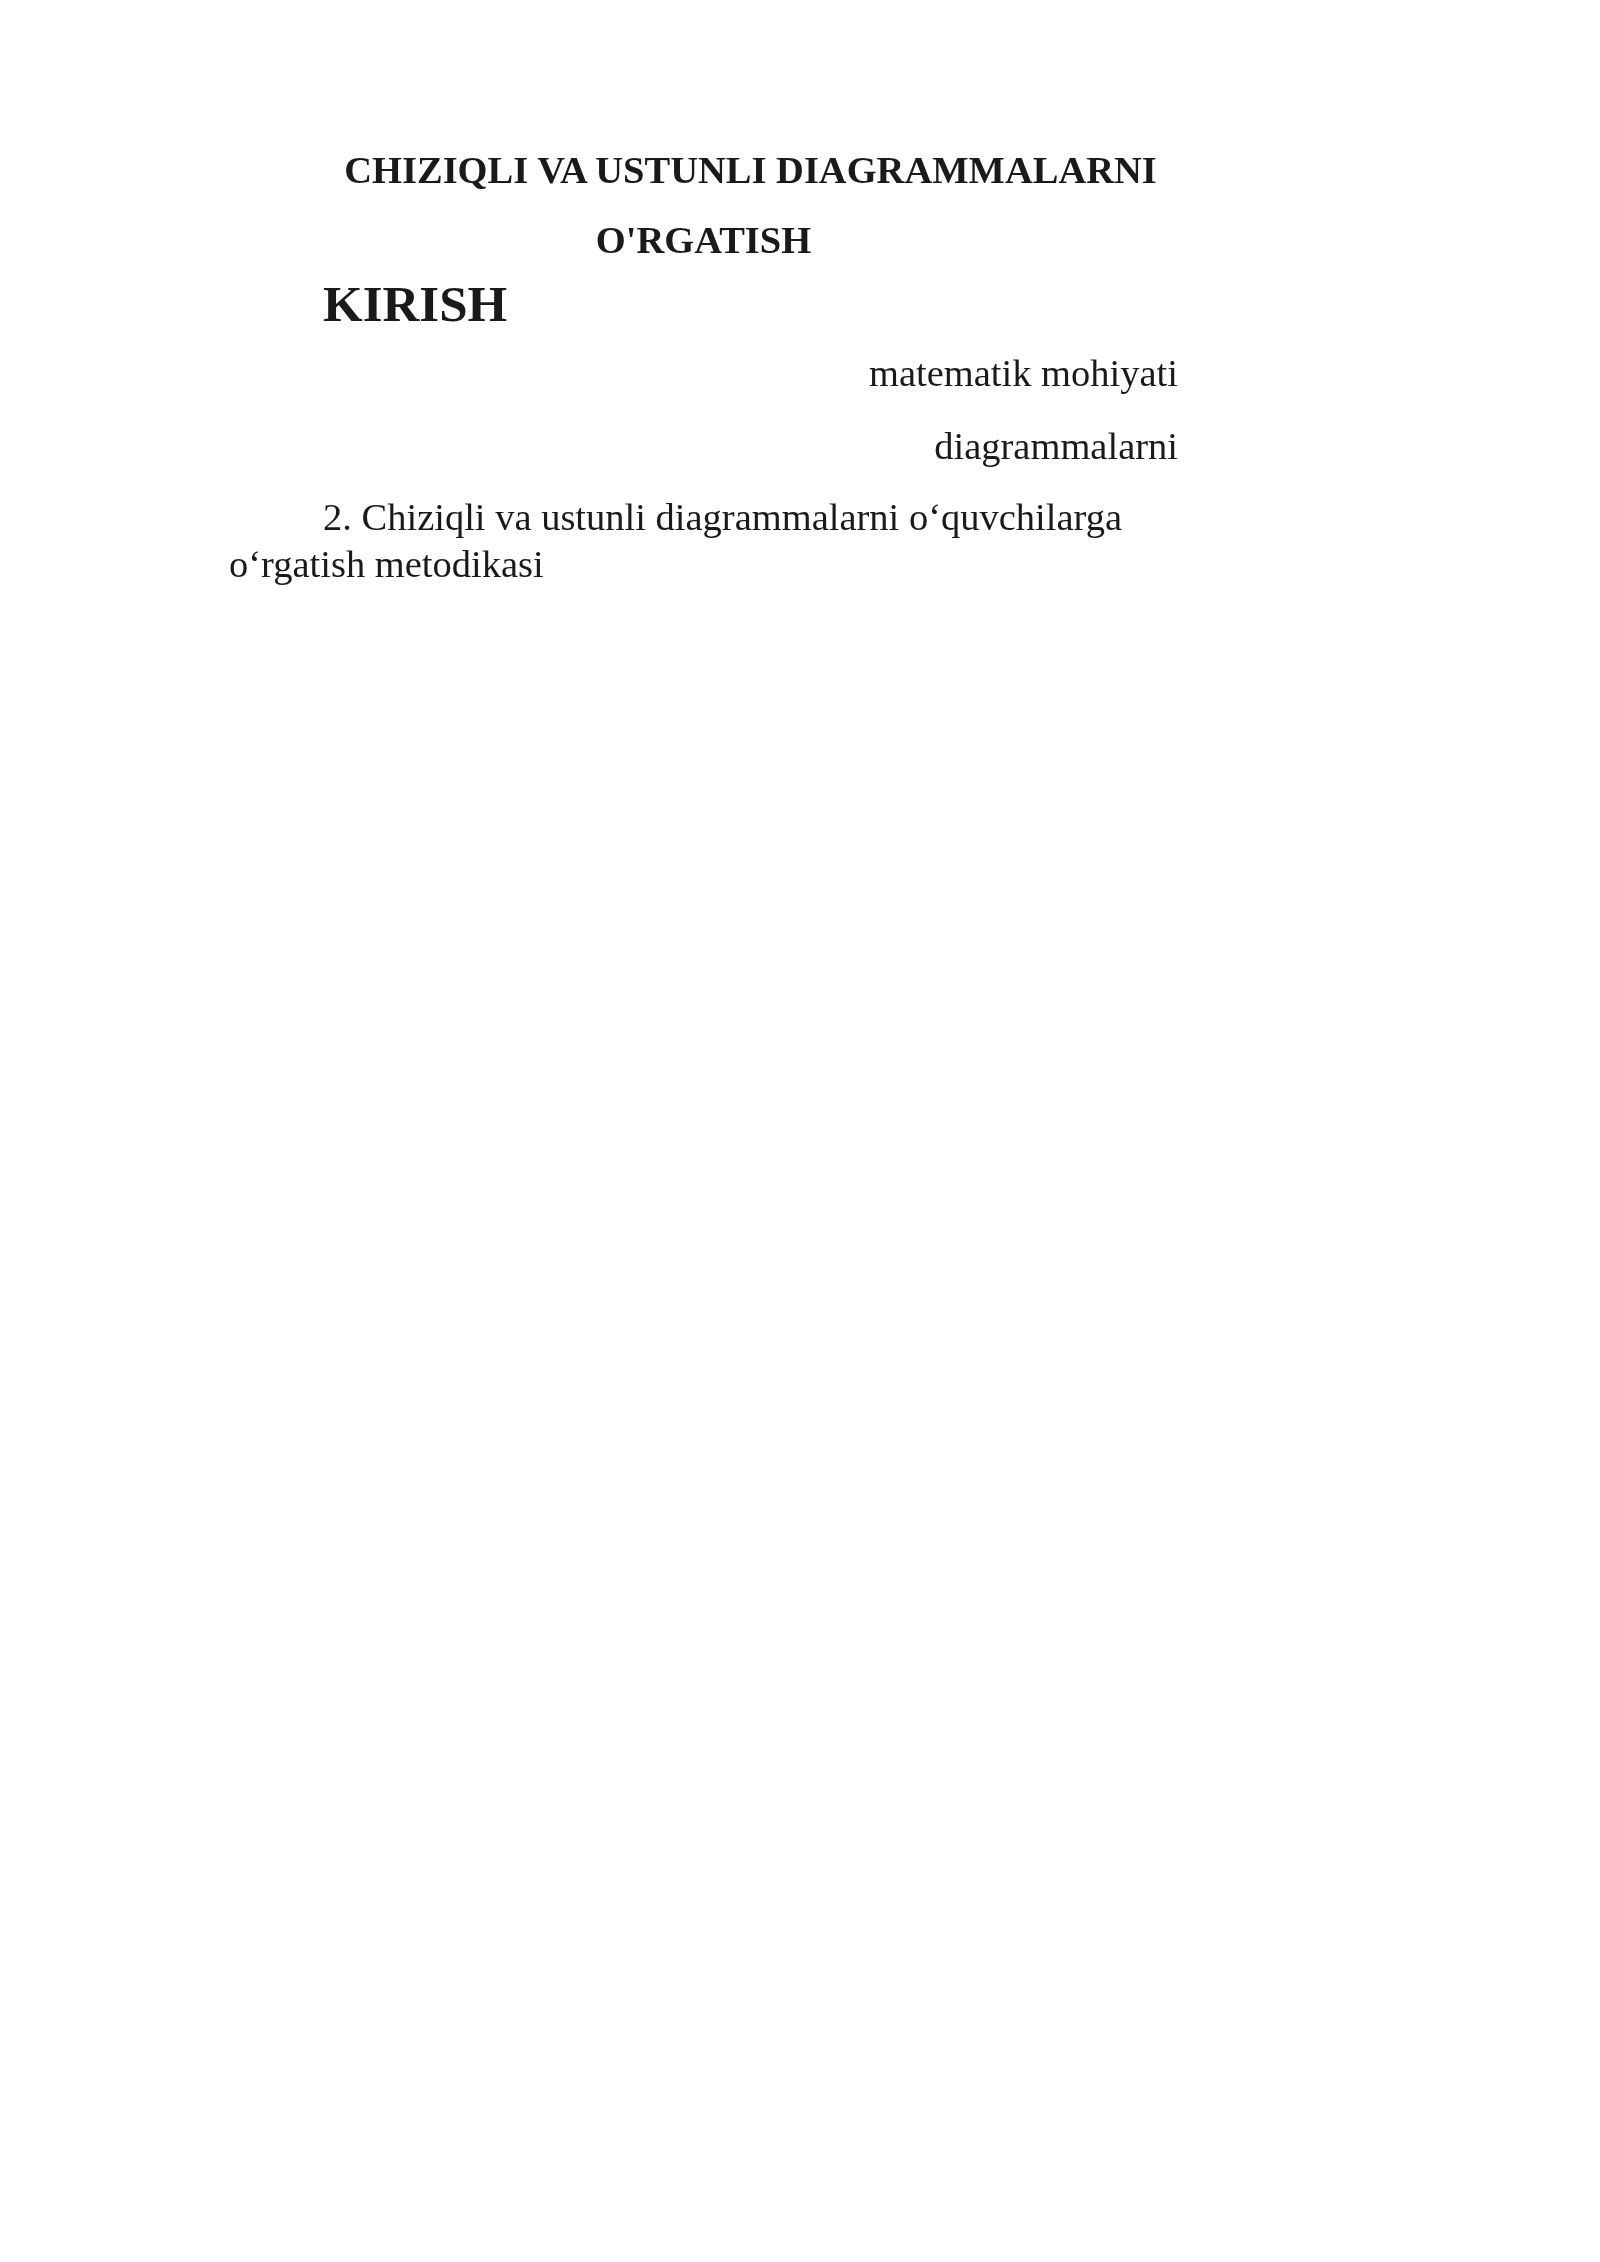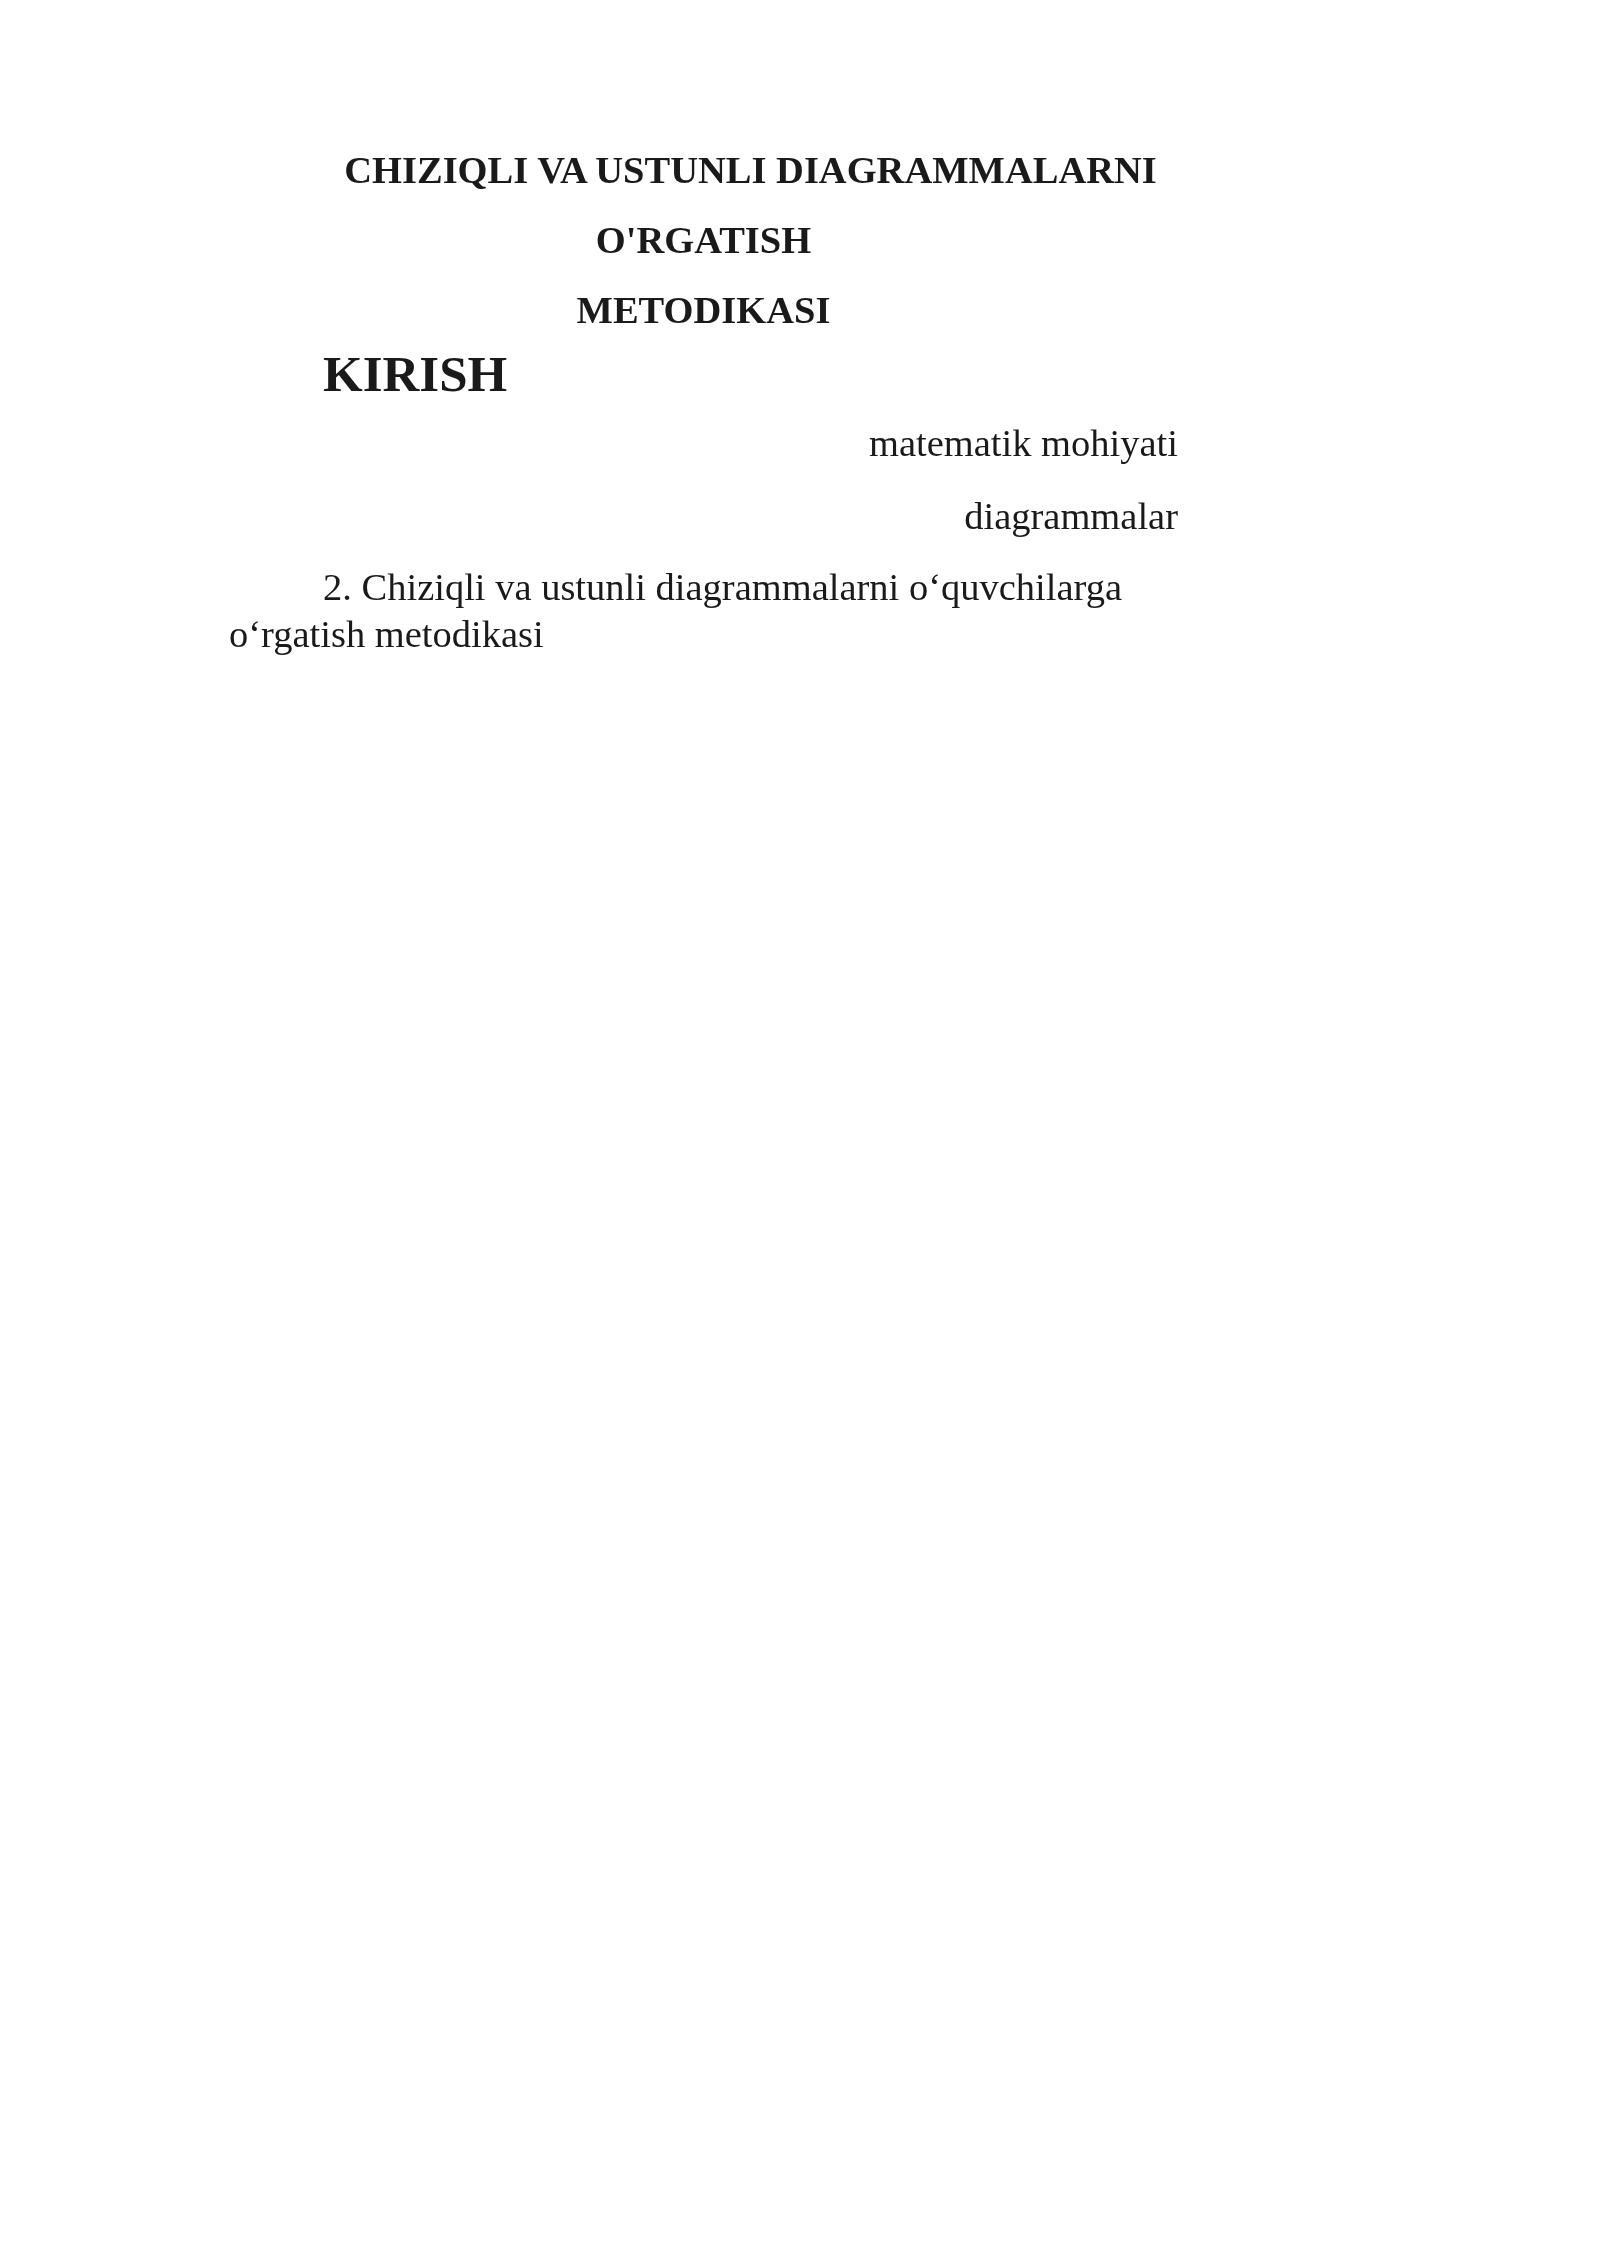--- a/index.html
+++ b/index.html
@@ -53,31 +53,30 @@
   .para-2 { margin-top: 26px; }
   .para-3 { margin-top: 24px; }
 </style>
 </head>
 <body>
 
 <div class="page">
 
   <div class="doc-title">
     <div class="t-line1">CHIZIQLI VA USTUNLI DIAGRAMMALARNI O'RGATISH</div>
-    <div class="t-line2">METODIKASI</div>
   </div>
 
   <div class="heading heading-kirish">KIRISH</div>
 
   <div class="para para-1">
     <div class="wrap-line">matematik mohiyati</div>
   </div>
 
   <div class="para para-2">
-    <div class="wrap-line">diagrammalar</div>
+    <div class="wrap-line">diagrammalarni</div>
   </div>
 
   <div class="para para-3">
     <div class="first-line">2. Chiziqli va ustunli diagrammalarni o‘quvchilarga o‘rgatish metodikasi</div>
   </div>
 
 
 </div>
 
 </body></html>

